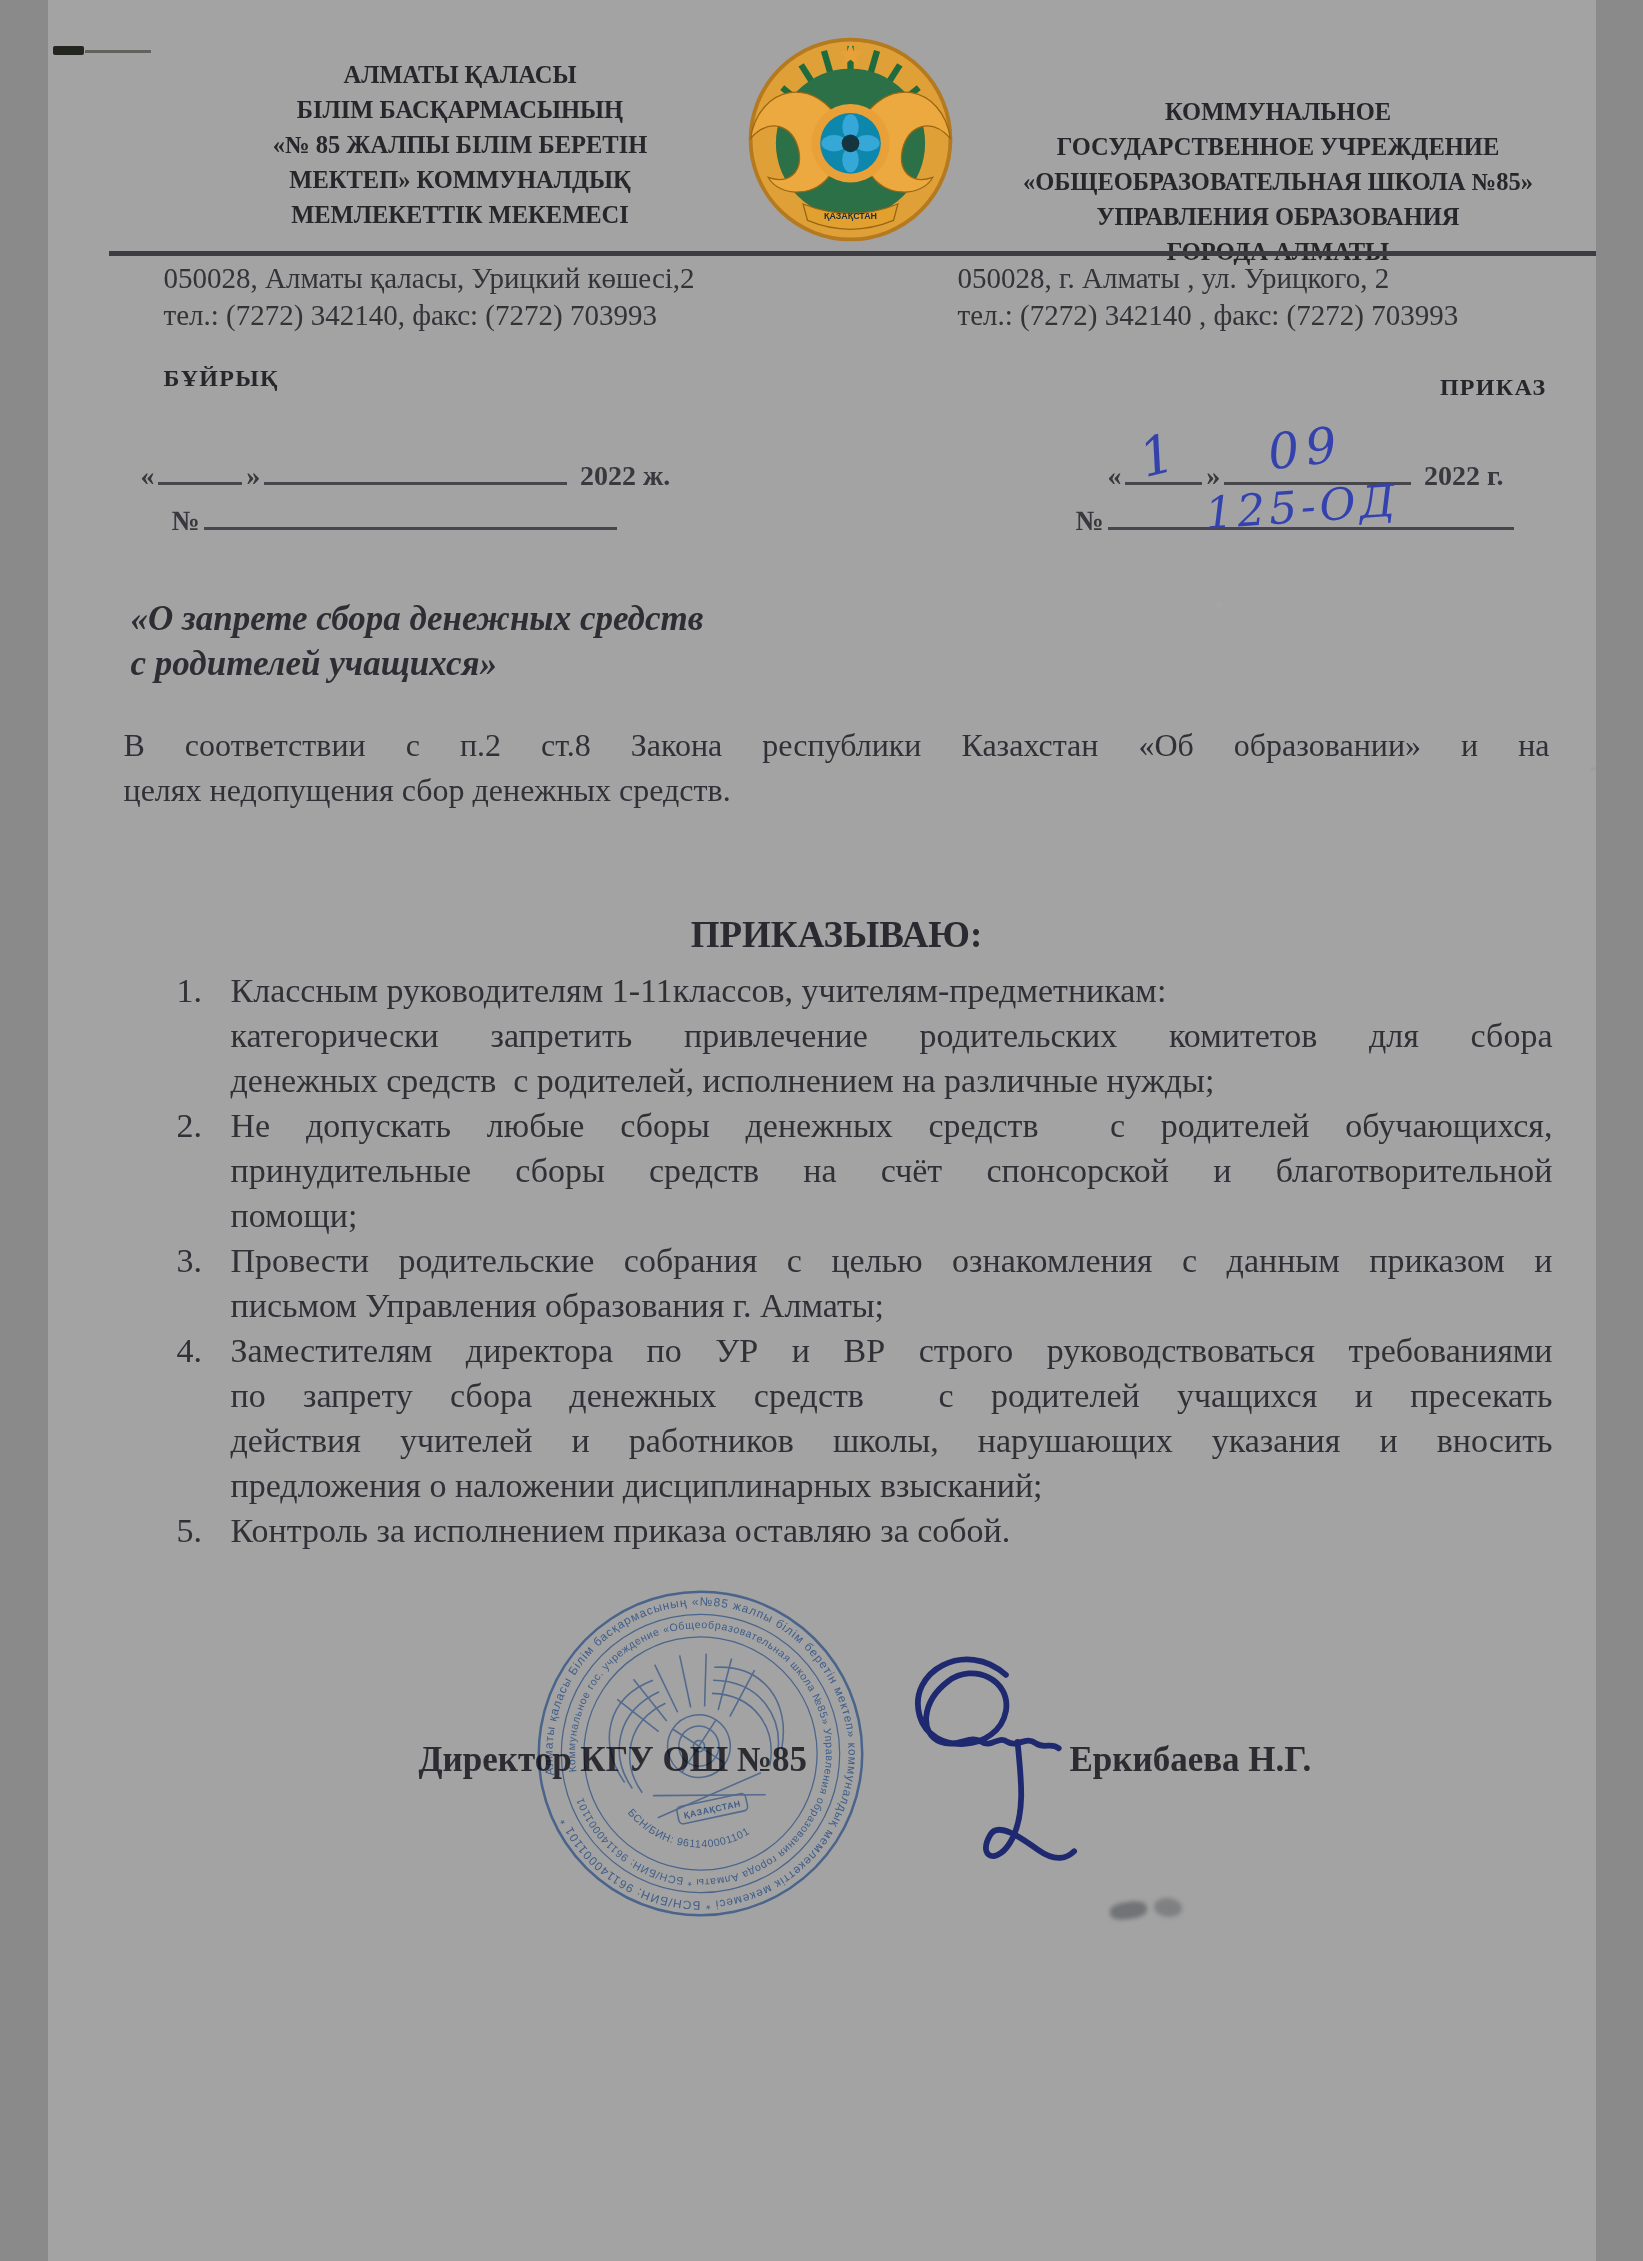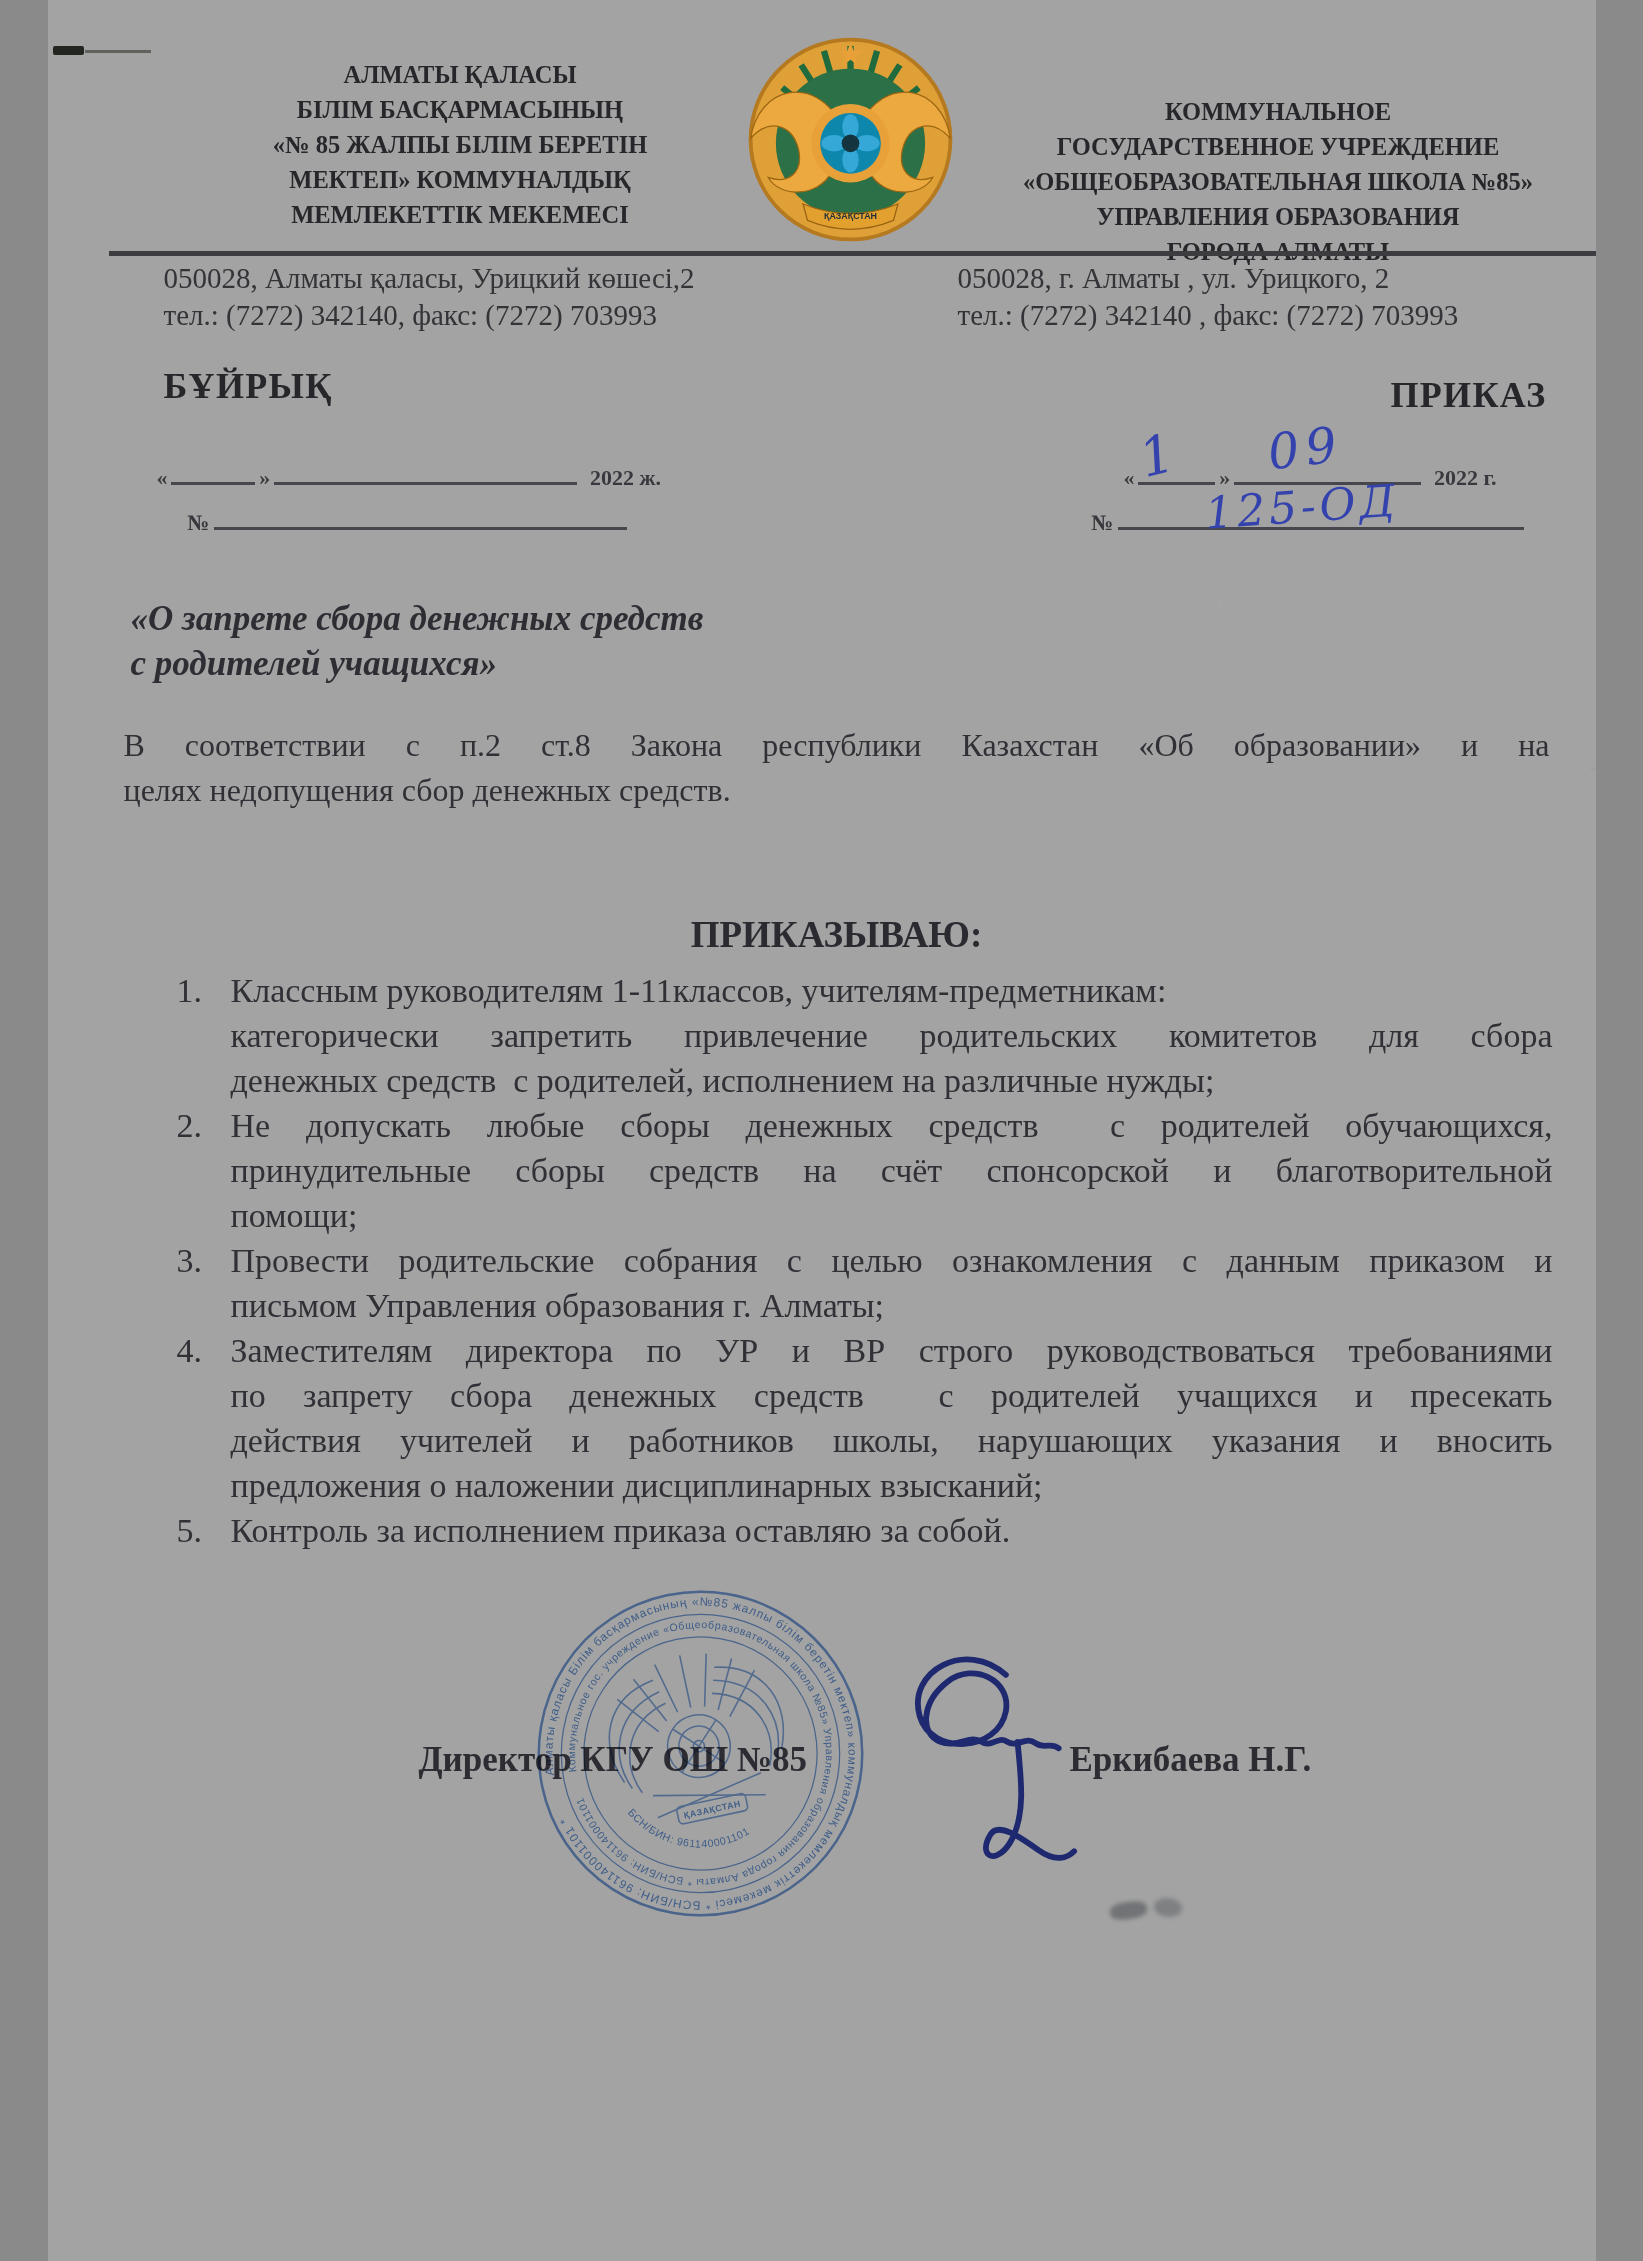--- a/index.html
+++ b/index.html
@@ -14,26 +14,26 @@
   
   .org{position:absolute;text-align:center;font-weight:bold;font-size:24.5px;line-height:35px;color:#26262b;}
   .org-left{left:174px;top:57px;width:477px;}
   .org-right{left:960px;top:57px;width:541px;margin-top:37px;}
   .emblem{position:absolute;left:695px;top:32px;}
   .rule{position:absolute;left:61px;top:251px;width:1502px;height:4.5px;background:#3c3c41;}
   .addr{position:absolute;font-size:29px;line-height:37px;color:#333338;}
   .addr-left{left:116px;top:260px;}
   .addr-right{left:910px;top:260px;}
 
-  .h-order{position:absolute;font-weight:bold;font-size:36px;letter-spacing:1.3px;color:#26262b;}
+  .h-order{position:absolute;font-weight:bold;font-size:24px;letter-spacing:1.3px;color:#26262b;}
   .h-kk{left:116px;top:365px;}
   .h-ru{left:1225px;top:374px;width:274px;text-align:right;}
 
   
-  .date-block{position:absolute;font-size:22px;font-weight:bold;color:#38383e;margin-left:16px;}
+  .date-block{position:absolute;font-size:28px;font-weight:bold;color:#38383e;}
   .date-left{left:93px;top:455px;}
   .date-right{left:1060px;top:455px;}
   .date-line{height:41px;white-space:nowrap;}
   .bl{display:inline-block;height:27px;border-bottom:3.2px solid #46464c;margin:0 3.9px;vertical-align:baseline;}
   .w130{width:84px;}.w120{width:77px;}.w470{width:303px;}.w290{width:187px;}
   .w640{width:413px;}.w630{width:406px;}
   .num-line-l{margin-left:31px;margin-top:3.9px;}
   .num-line-r{margin-left:-32px;margin-top:3.9px;}
   .yr{margin-left:9px;}
 

